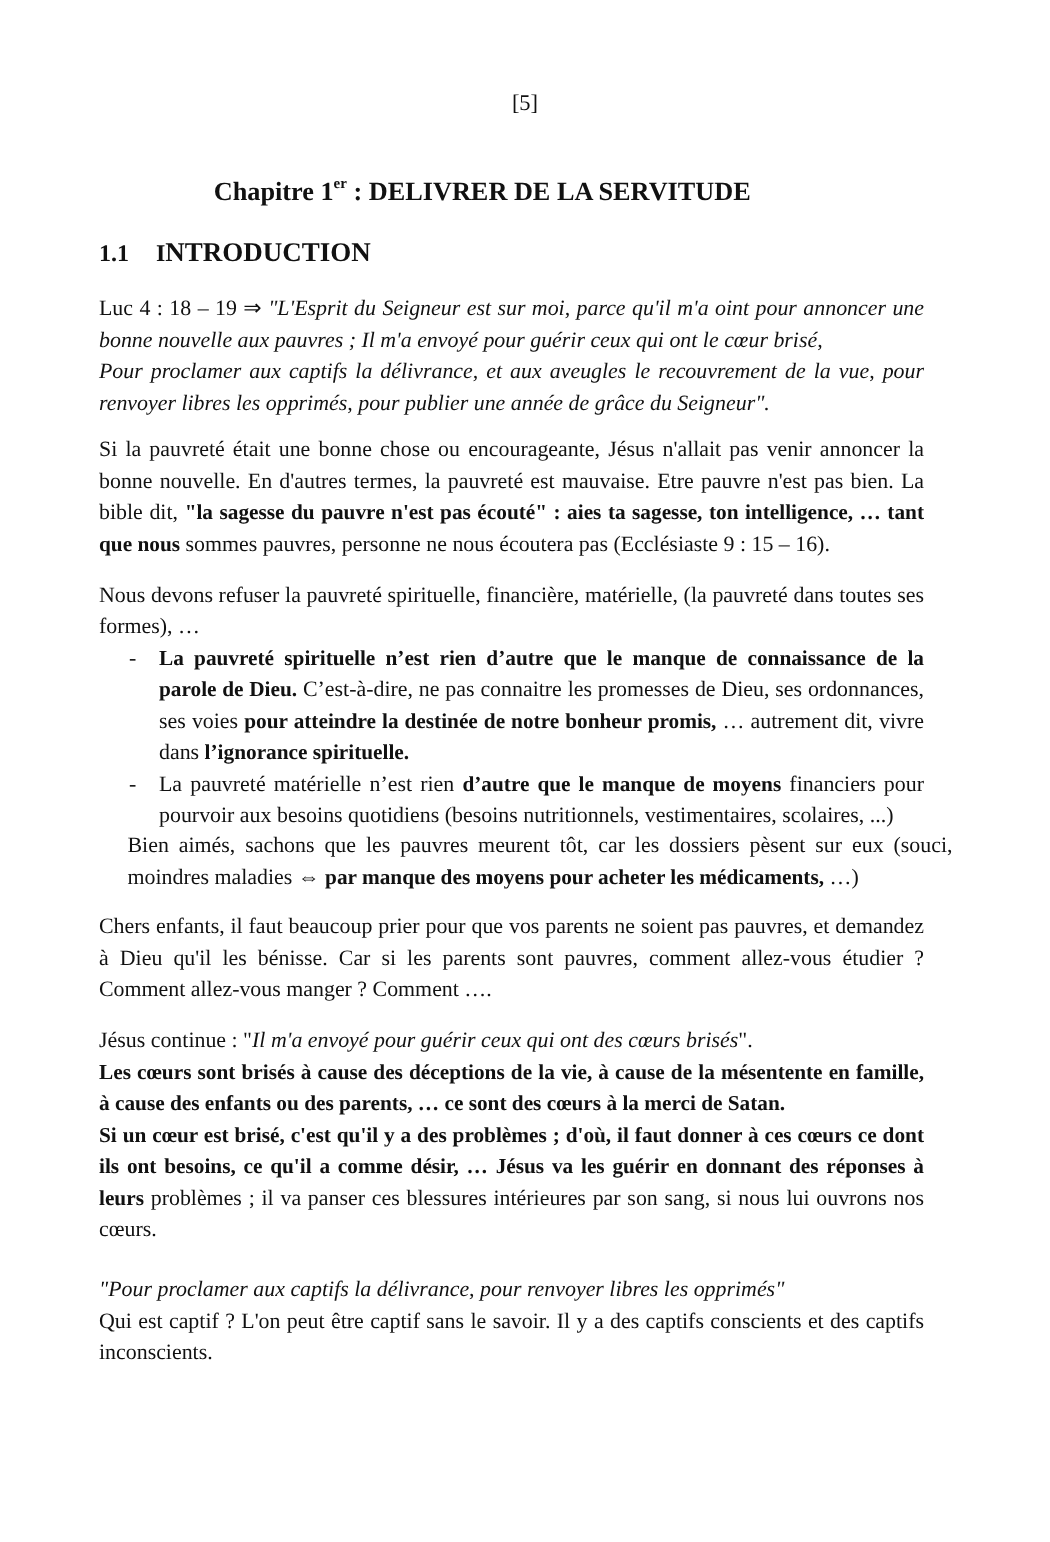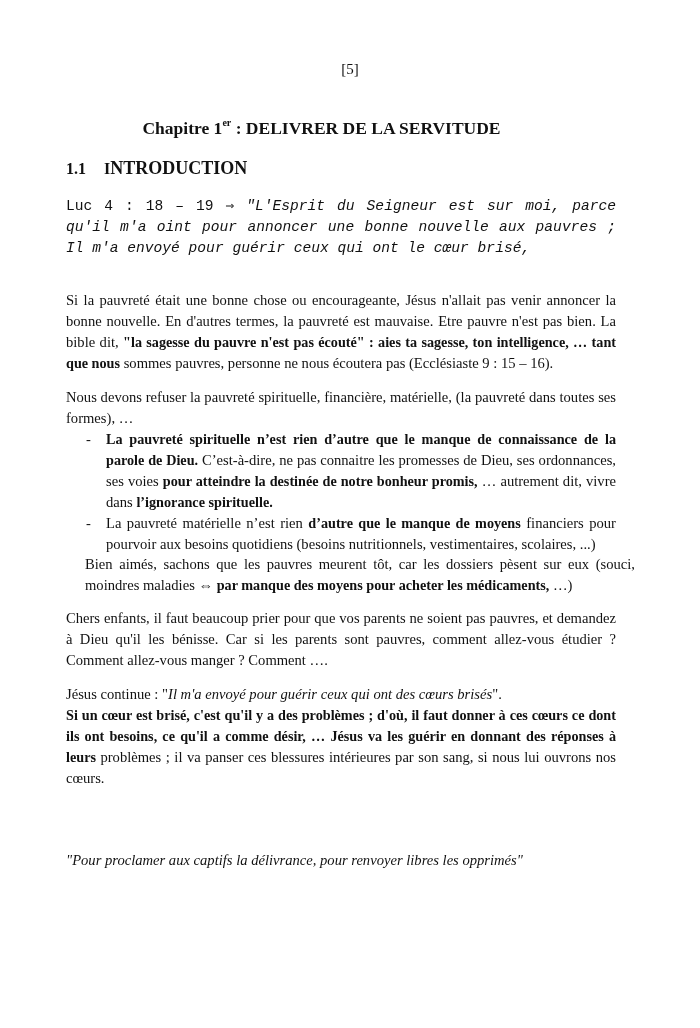--- a/index.html
+++ b/index.html
@@ -31,22 +31,23 @@
   <div class="pagenum">[5]</div>
 
   <div class="chapter">
     <span>Chapitre 1</span><sup>er</sup><span> : DELIVRER DE LA SERVITUDE</span>
   </div>
 
   <div class="section">
     <span class="num">1.1</span><span class="sc-big">I</span><span class="sc-small">NTRODUCTION</span>
   </div>
 
-  <div class="body" style="top:196px;font-family:Liberation Mono, monospace;">
+  <div class="body" style="top:196px;">
     <p><span>Luc 4 : 18 – 19 ⇒ </span><span class="it">"L'Esprit du Seigneur est sur moi, parce qu'il m'a oint pour annoncer une bonne nouvelle aux pauvres ; Il m'a envoyé pour guérir ceux qui ont le cœur brisé,</span></p>
+    <p><span class="it">Pour proclamer aux captifs la délivrance, et aux aveugles le recouvrement de la vue, pour renvoyer libres les opprimés, pour publier une année de grâce du Seigneur".</span></p>
   </div>
 
   <div class="body" style="top:290px;">
     <p><span>Si la pauvreté était une bonne chose ou encourageante, Jésus n'allait pas venir annoncer la bonne nouvelle. En d'autres termes, la pauvreté est mauvaise. Etre pauvre n'est pas bien. La bible dit, </span><span class="b">"la sagesse du pauvre n'est pas écouté" : aies ta sagesse, ton intelligence, … tant que nous</span><span> sommes pauvres, personne ne nous écoutera pas (Ecclésiaste 9 : 15 – 16).</span></p>
   </div>
 
   <div class="body" style="top:387px;">
     <p><span>Nous devons refuser la pauvreté spirituelle, financière, matérielle, (la pauvreté dans toutes ses formes), …</span></p>
   </div>
 
@@ -64,20 +65,22 @@
   <div class="body" style="top:554px;margin-left:19px;">
     <p><span>Bien aimés, sachons que les pauvres meurent tôt, car les dossiers pèsent sur eux (souci, moindres maladies ⇔ </span><span class="b">par manque des moyens pour acheter les médicaments,</span><span> …)</span></p>
   </div>
 
   <div class="body" style="top:608px;">
     <p><span>Chers enfants, il faut beaucoup prier pour que vos parents ne soient pas pauvres,  et demandez à Dieu qu'il les bénisse. Car si les parents sont pauvres, comment allez-vous étudier ? Comment allez-vous manger ? Comment ….</span></p>
   </div>
 
   <div class="body" style="top:684px;">
     <p><span>Jésus continue : "</span><span class="it">Il m'a envoyé pour guérir ceux qui ont des cœurs brisés</span><span>".</span></p>
+    <p><span class="b">Les cœurs sont brisés à cause des déceptions de la vie, à cause de la mésentente en famille, à cause des enfants ou des parents, … ce sont des cœurs à la merci de Satan.</span></p>
     <p><span class="b">Si un cœur est brisé, c'est qu'il y a des problèmes ; d'où, il faut donner à ces cœurs ce dont ils ont besoins, ce qu'il a comme désir, … Jésus va les guérir en donnant des réponses à leurs</span><span> problèmes ; il va panser ces blessures intérieures par son sang, si nous lui ouvrons nos cœurs.</span></p>
   </div>
 
   <div class="body" style="top:850px;">
     <p><span class="it">"Pour proclamer aux captifs la délivrance, pour renvoyer libres les opprimés"</span></p>
+    <p><span>Qui est captif ? L'on peut être captif sans le savoir. Il y a des captifs conscients et des captifs inconscients.</span></p>
   </div>
 
 </div>
 
 </body></html>

